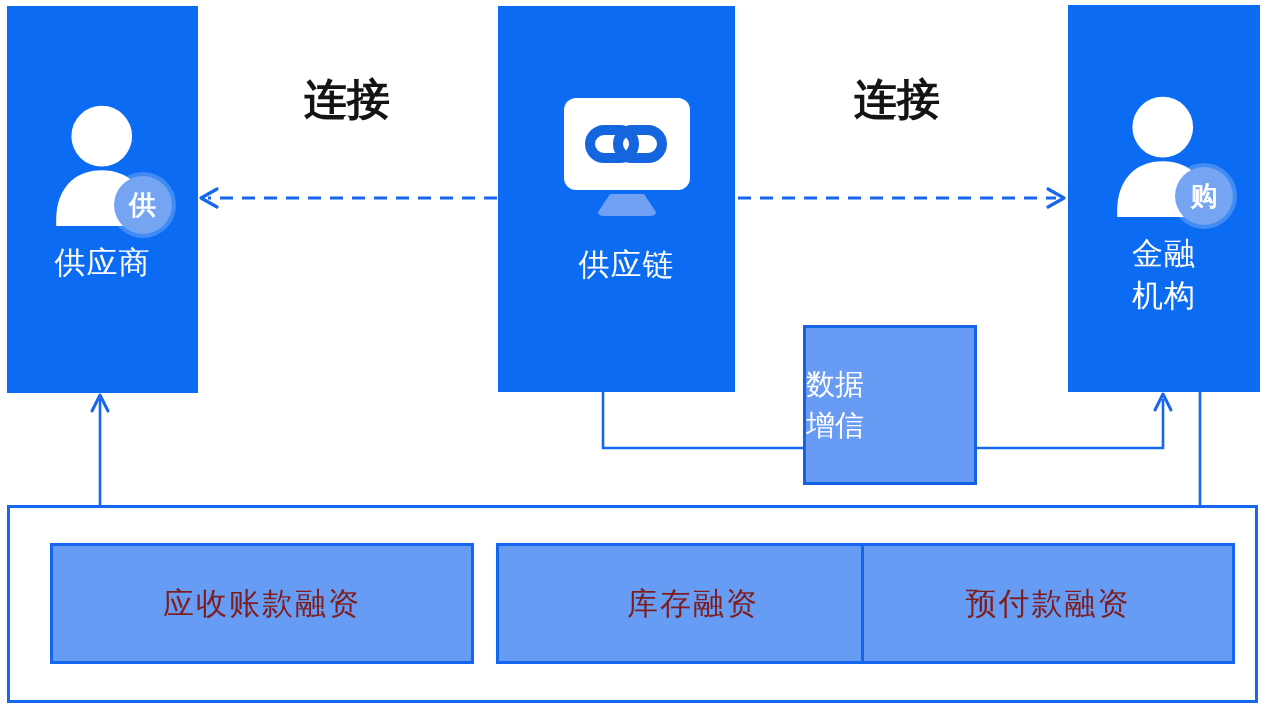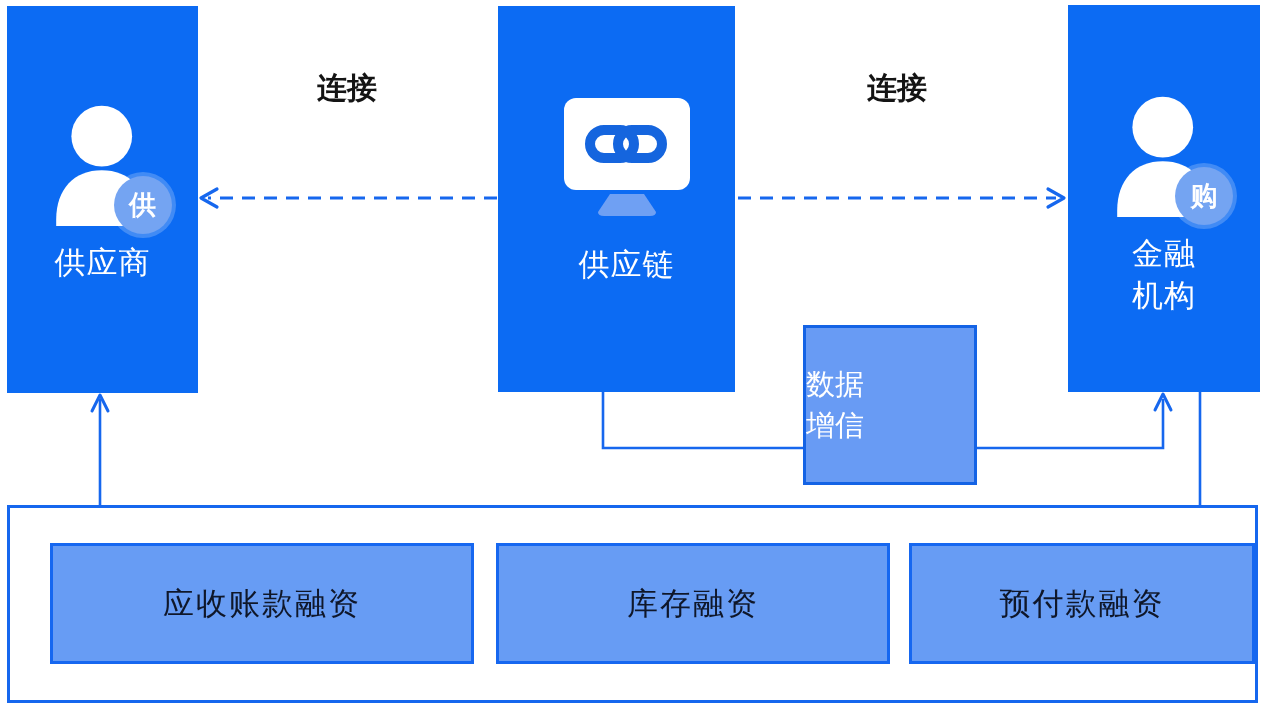--- a/index.html
+++ b/index.html
@@ -26,39 +26,39 @@
          background:#74A4F2;box-shadow:0 0 0 4px rgba(255,255,255,0.22);
          display:flex;align-items:center;justify-content:center;
          color:#ffffff;font-size:27px;font-weight:700;}
   .person-spacer{height:16px;}
 
   
   .monitor-wrap{margin-top:88px;margin-bottom:22px;}
 
   
   .connect-label{position:absolute;width:220px;text-align:center;color:#141414;
-                 font-size:30px;font-weight:700;line-height:44px;z-index:2;}
+                 font-size:43px;font-weight:700;line-height:44px;z-index:2;margin-top:11px;}
   #connect-asset-label{left:237px;top:66px;}
   #connect-fund-label{left:787px;top:66px;}
 
   
   #credit-box{position:absolute;left:803px;top:325px;width:174px;height:160px;
               background:#689BF4;border:3px solid #1463E5;box-sizing:border-box;z-index:3;
               display:flex;align-items:center;justify-content:flex-start;}
   #credit-box .credit-text{color:#ffffff;font-size:29px;font-weight:500;line-height:41px;text-align:center;}
 
   
   #products-container{position:absolute;left:7px;top:505px;width:1251px;height:198px;
                       background:#ffffff;border:3px solid #1667EE;box-sizing:border-box;z-index:0;}
   .product-box{position:absolute;top:543px;height:121px;background:#679CF4;border:3px solid #1667F0;
                box-sizing:border-box;z-index:2;display:flex;align-items:center;justify-content:center;
-               color:#0f172a;font-size:31px;font-weight:500;letter-spacing:2px;}
+               color:#7f1d1d;font-size:31px;font-weight:500;letter-spacing:2px;}
   #product-box-1{left:50px;width:424px;}
   #product-box-2{left:496px;width:394px;}
-  #product-box-3{left:909px;width:346px;}
+  #product-box-3{left:861px;width:374px;}
 </style>
 </head>
 <body>
 
 <div id="stage">
 
   <svg id="connector-layer" viewBox="0 0 1266 711" xmlns="http://www.w3.org/2000/svg">
 
     <g stroke="#1667EE" fill="none">
       <path d="M497 198 H 208" stroke-width="3.2" stroke-dasharray="13 9"></path>

